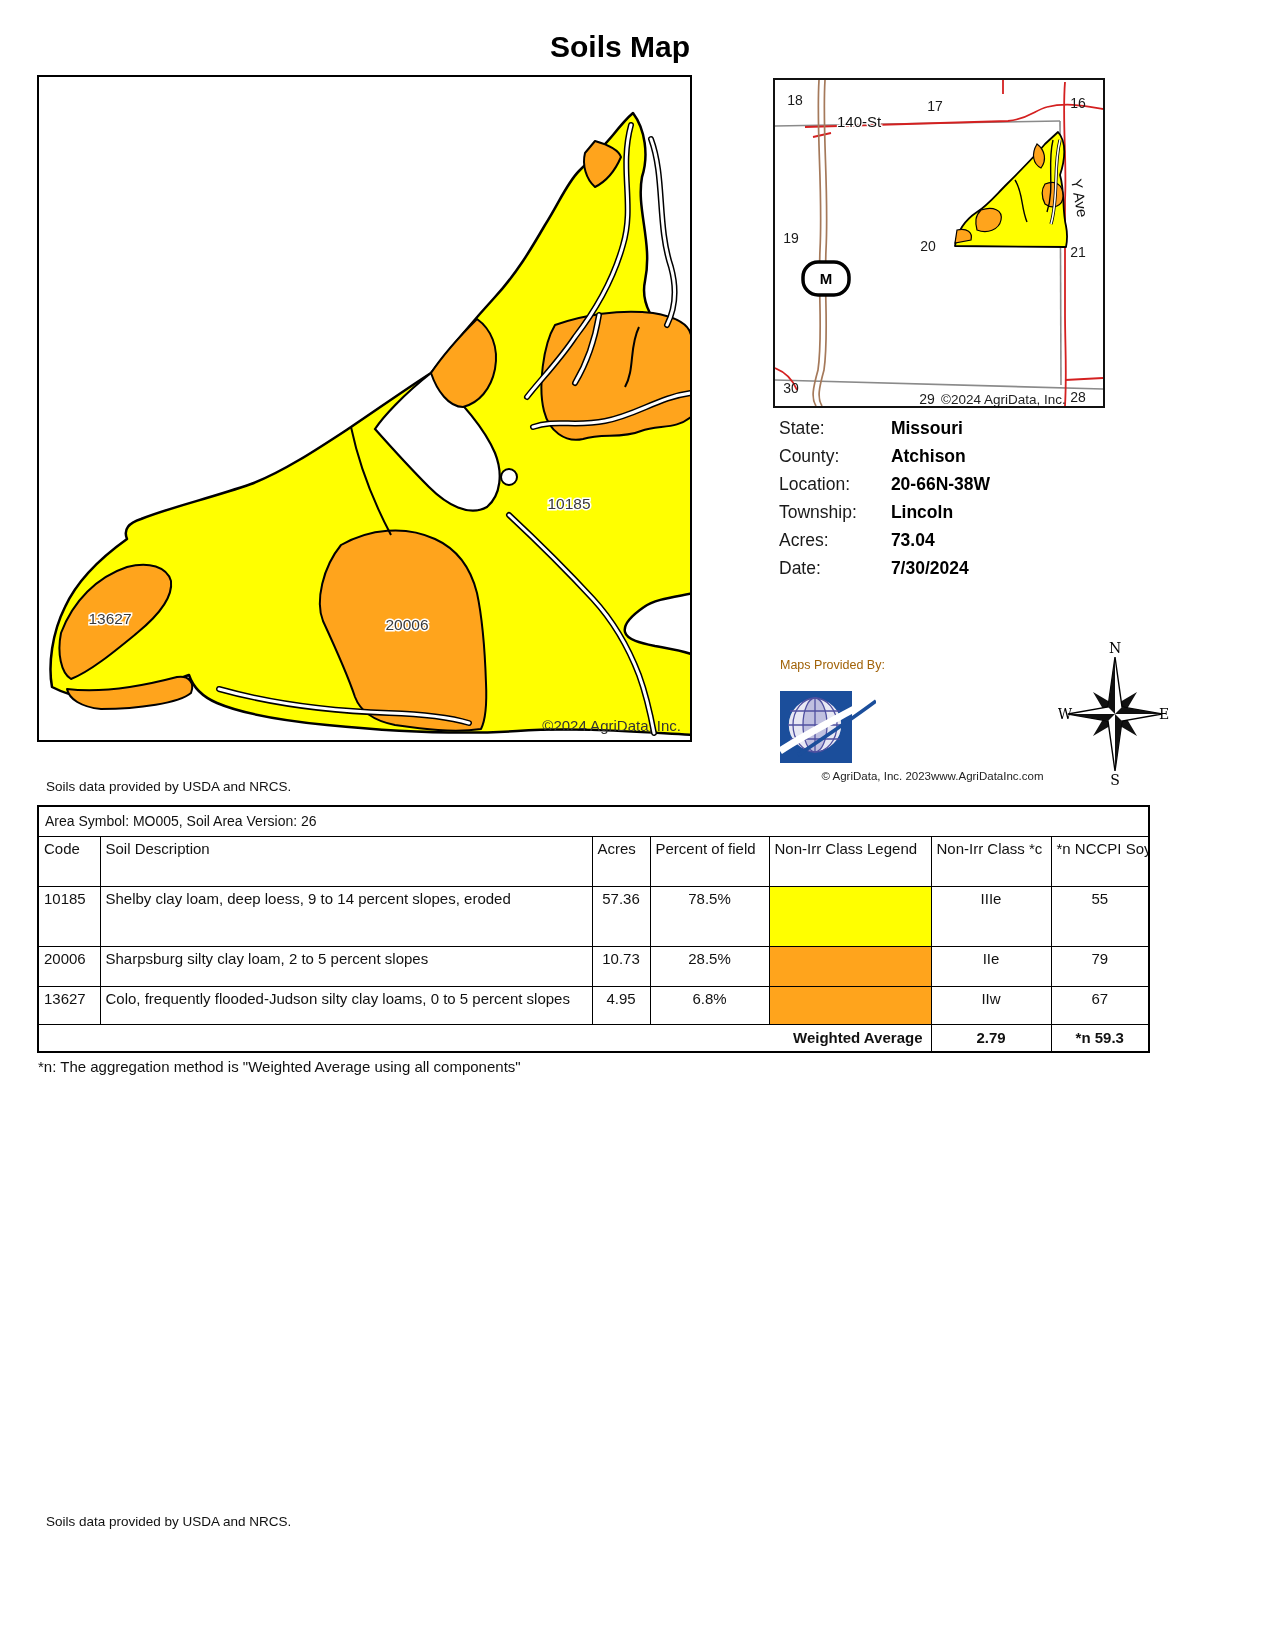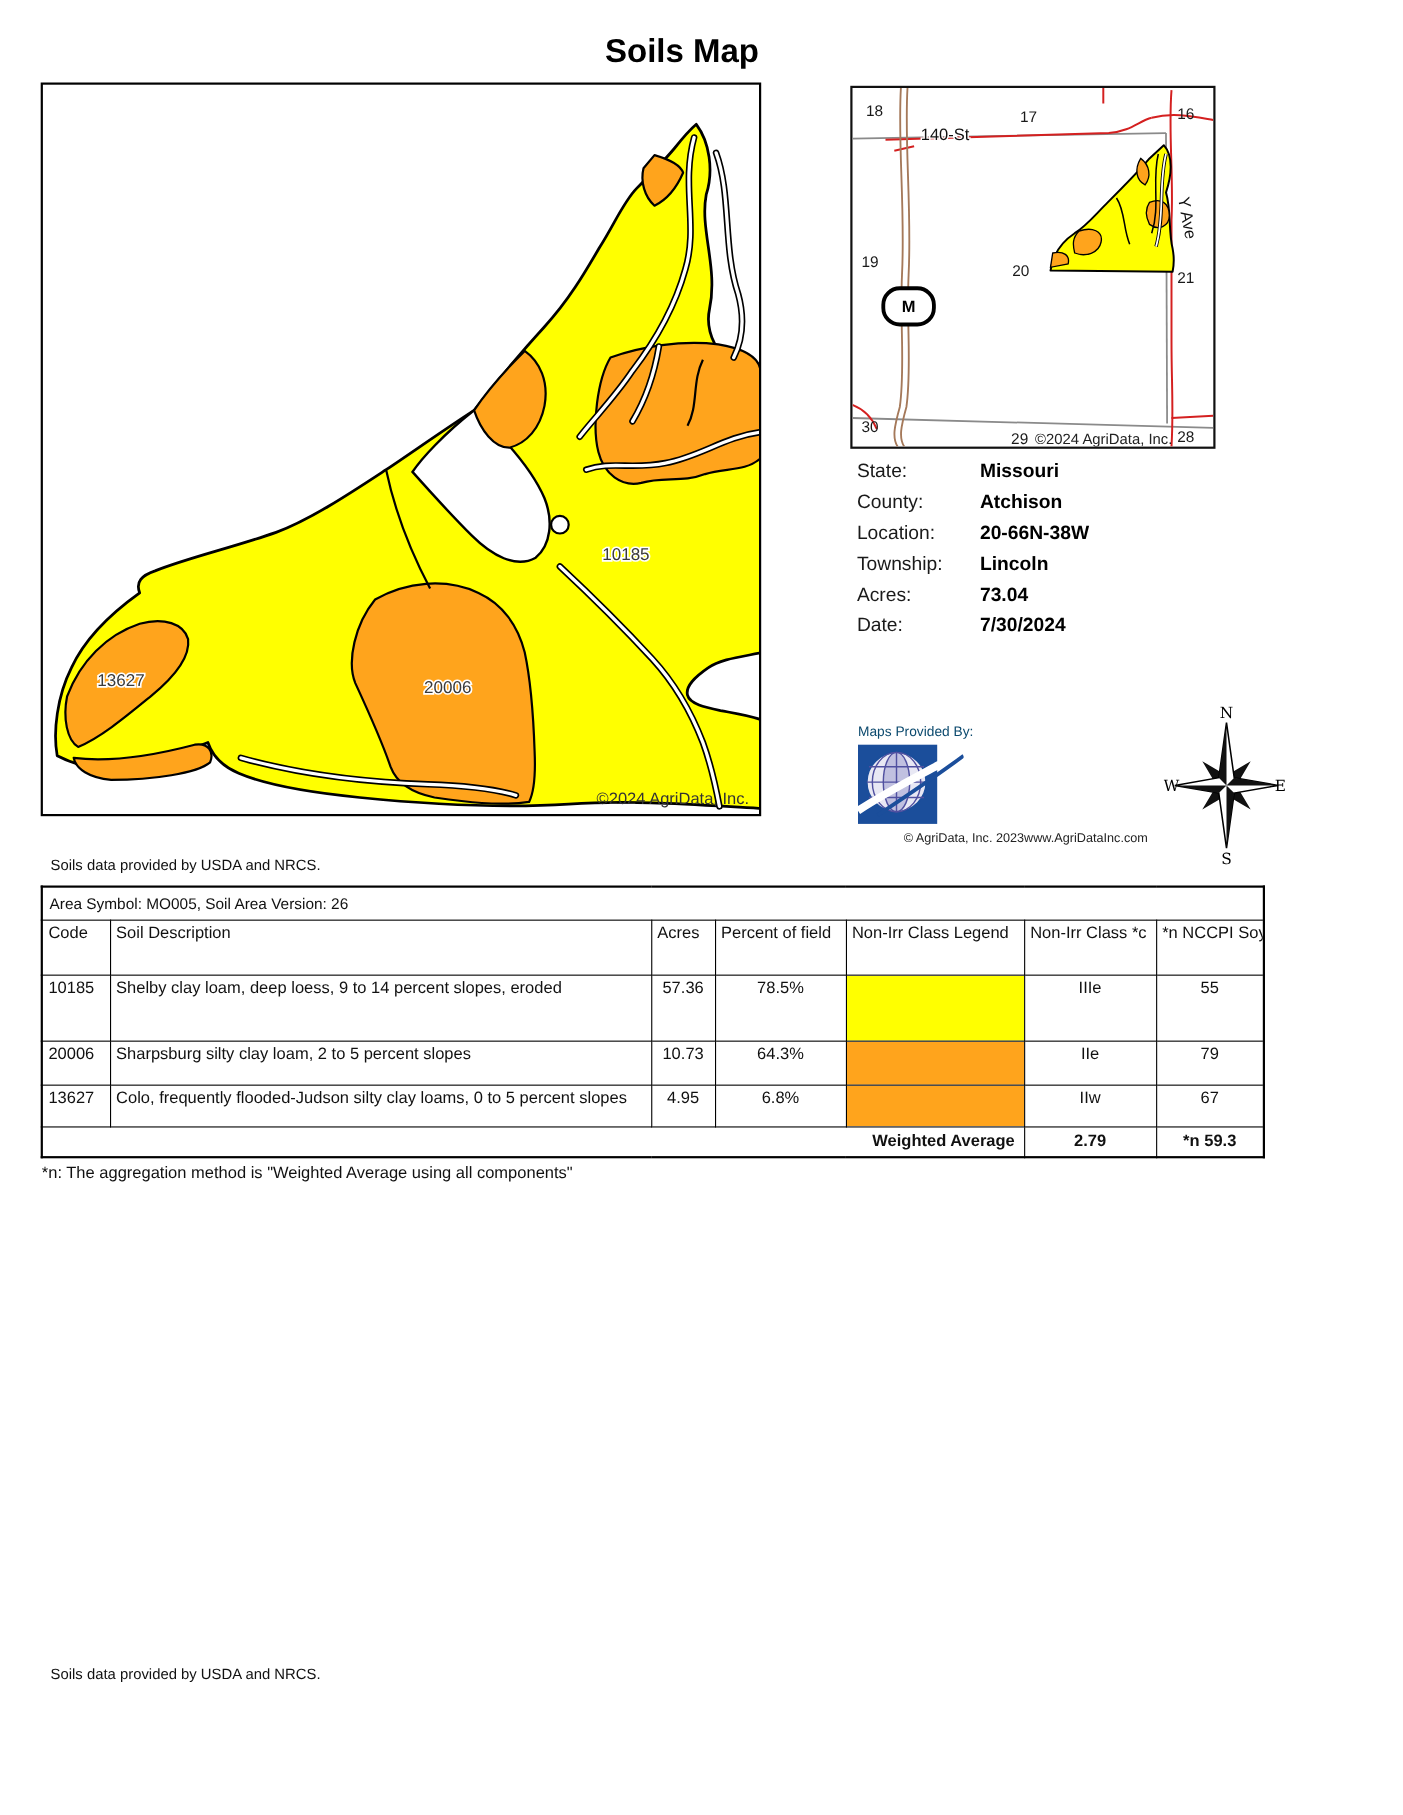--- a/index.html
+++ b/index.html
@@ -15,21 +15,21 @@
 
   .inset-box { position:absolute; left:773px; top:78px; width:332px; height:330px;
                border:2px solid #111; background:#fff; }
 
   .info-panel { position:absolute; left:779px; top:414px; font-size:17.5px; }
   .info-row { height:28px; line-height:28px; white-space:nowrap; }
   .info-row .lbl { display:inline-block; width:107px; color:#1a1a1a; }
   .info-row .val { font-weight:bold; color:#000; }
 
   .branding { position:absolute; left:780px; top:658px; width:340px; }
-  .provided { font-size:12.5px; color:#0c4a6e; margin-bottom:3px; }
+  .provided { font-size:12.5px; color:#a16207; margin-bottom:17px; }
   .logo-row { display:flex; align-items:flex-end; }
   .wordmark-col { margin-left:2px; }
   .wordmark-line { display:flex; align-items:flex-start; }
   .wordmark { font-size:55px; line-height:0.82; font-weight:bold; color:#1B4E9B; letter-spacing:-2.5px; }
   .regmark { font-size:17px; color:#1B4E9B; font-weight:bold; margin-left:2px; position:relative; top:-6px; }
   .tagline { font-size:9.5px; font-weight:bold; color:#E0262C; letter-spacing:1.15px; margin-top:3px; margin-left:3px; }
   .brand-foot { display:flex; justify-content:center; width:305px; font-size:11.5px; color:#222; margin-top:5px; }
 
   .compass { position:absolute; left:1058px; top:642px; }
   .compass text { font-family:"DejaVu Serif", serif; font-size:14px; fill:#000; }
@@ -266,21 +266,21 @@
       <td class="num">57.36</td>
       <td class="num">78.5%</td>
       <td class="swatch" style="background-color: rgb(255, 255, 0);"></td>
       <td class="num">IIIe</td>
       <td class="num">55</td>
     </tr>
     <tr class="r2">
       <td>20006</td>
       <td>Sharpsburg silty clay loam, 2 to 5 percent slopes</td>
       <td class="num">10.73</td>
-      <td class="num">64.3%</td>
+      <td class="num">28.5%</td>
       <td class="swatch" style="background-color: rgb(255, 164, 28);"></td>
       <td class="num">IIe</td>
       <td class="num">79</td>
     </tr>
     <tr class="r3">
       <td>13627</td>
       <td>Colo, frequently flooded-Judson silty clay loams, 0 to 5 percent slopes</td>
       <td class="num">4.95</td>
       <td class="num">6.8%</td>
       <td class="swatch" style="background-color: rgb(255, 164, 28);"></td>

